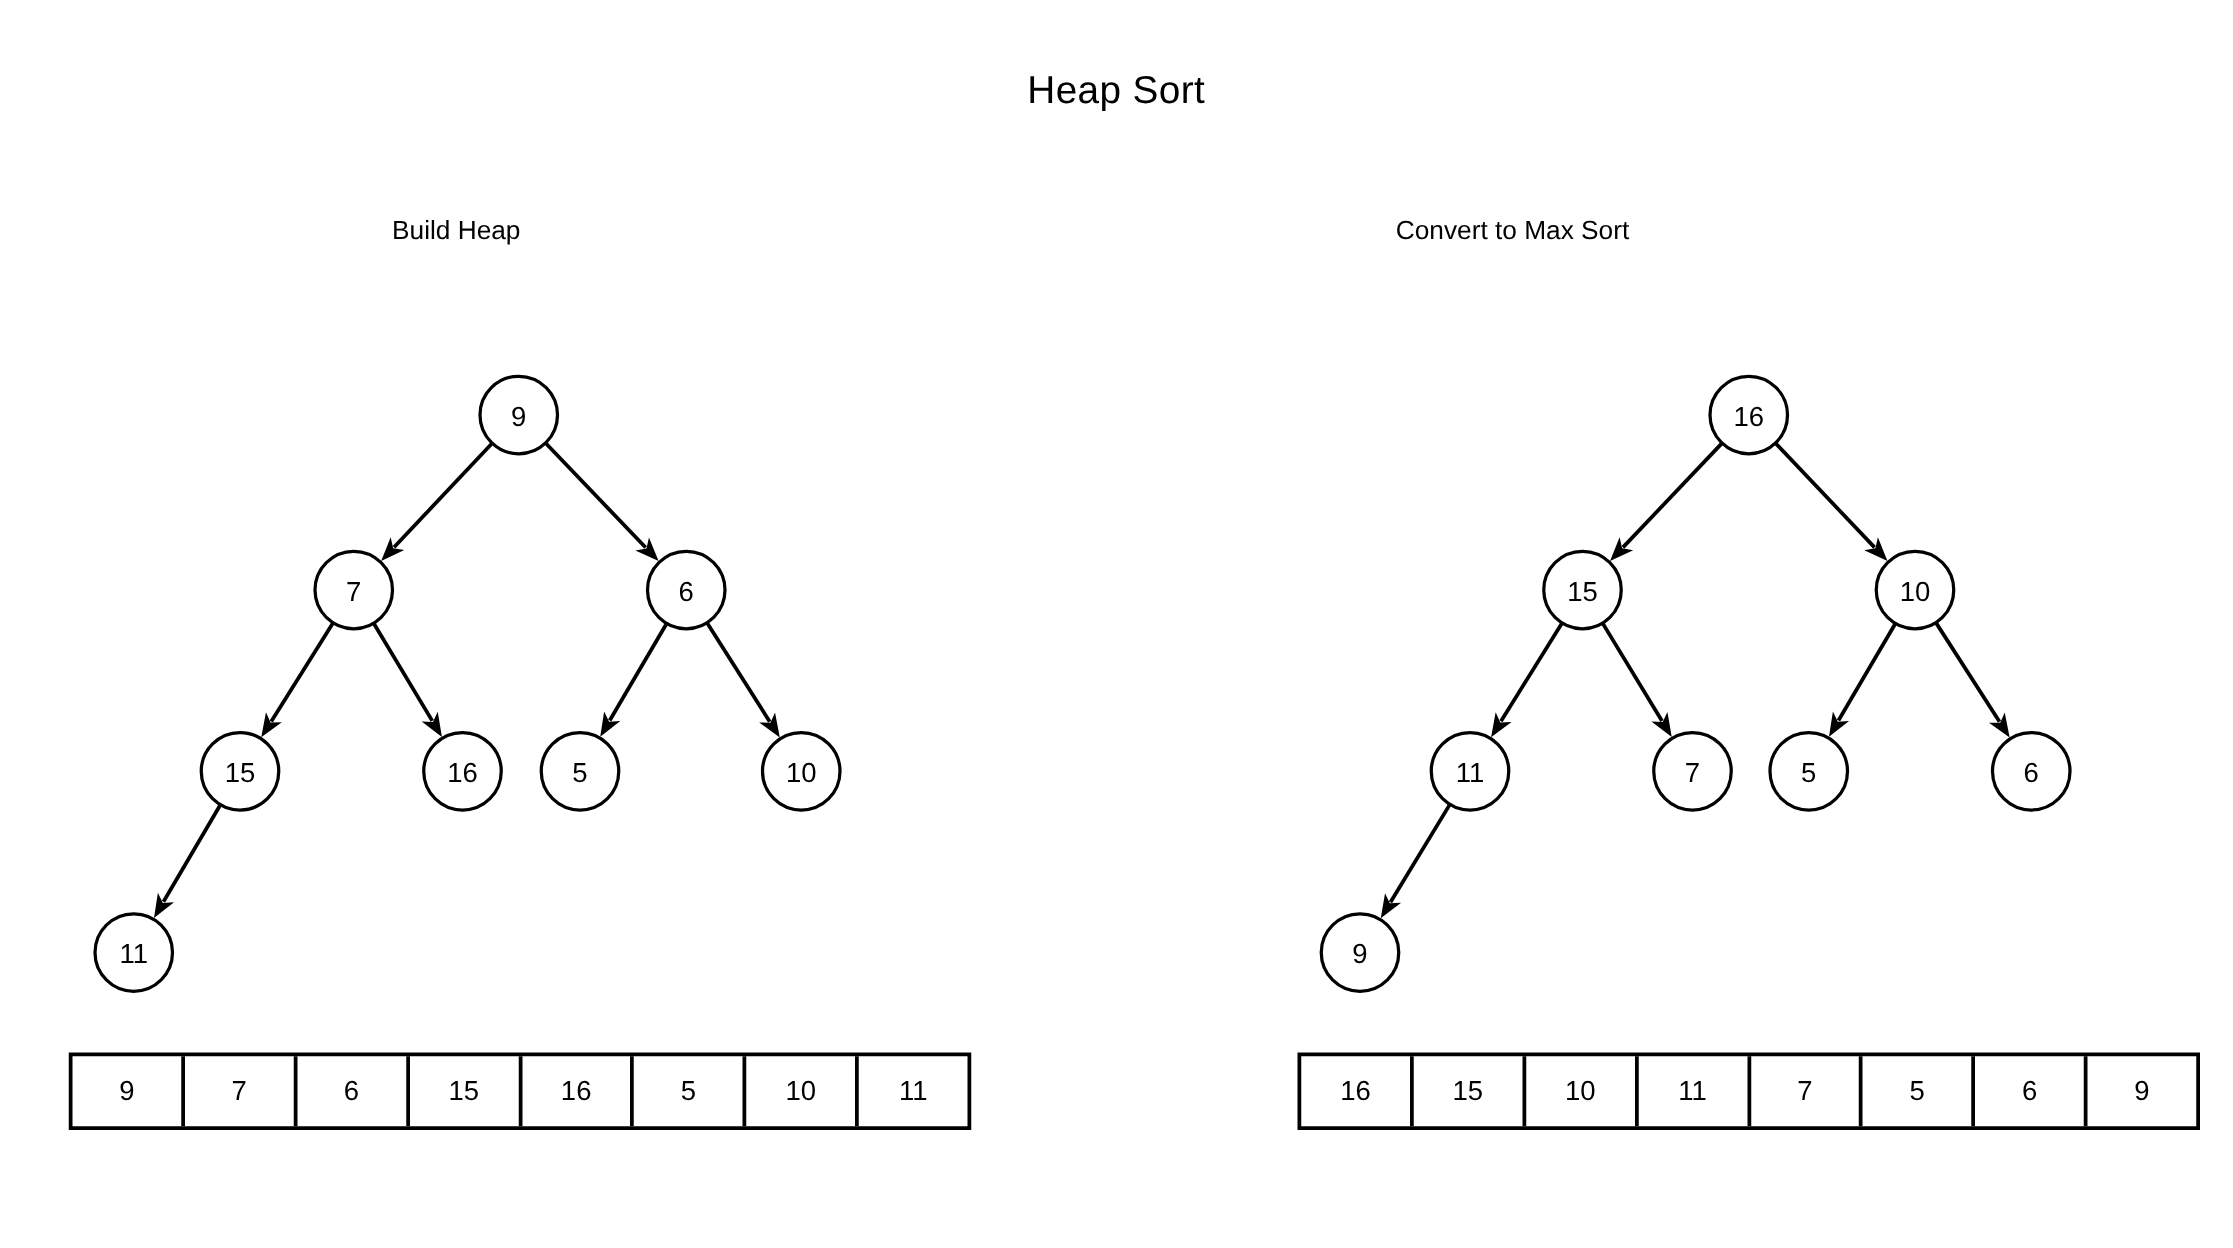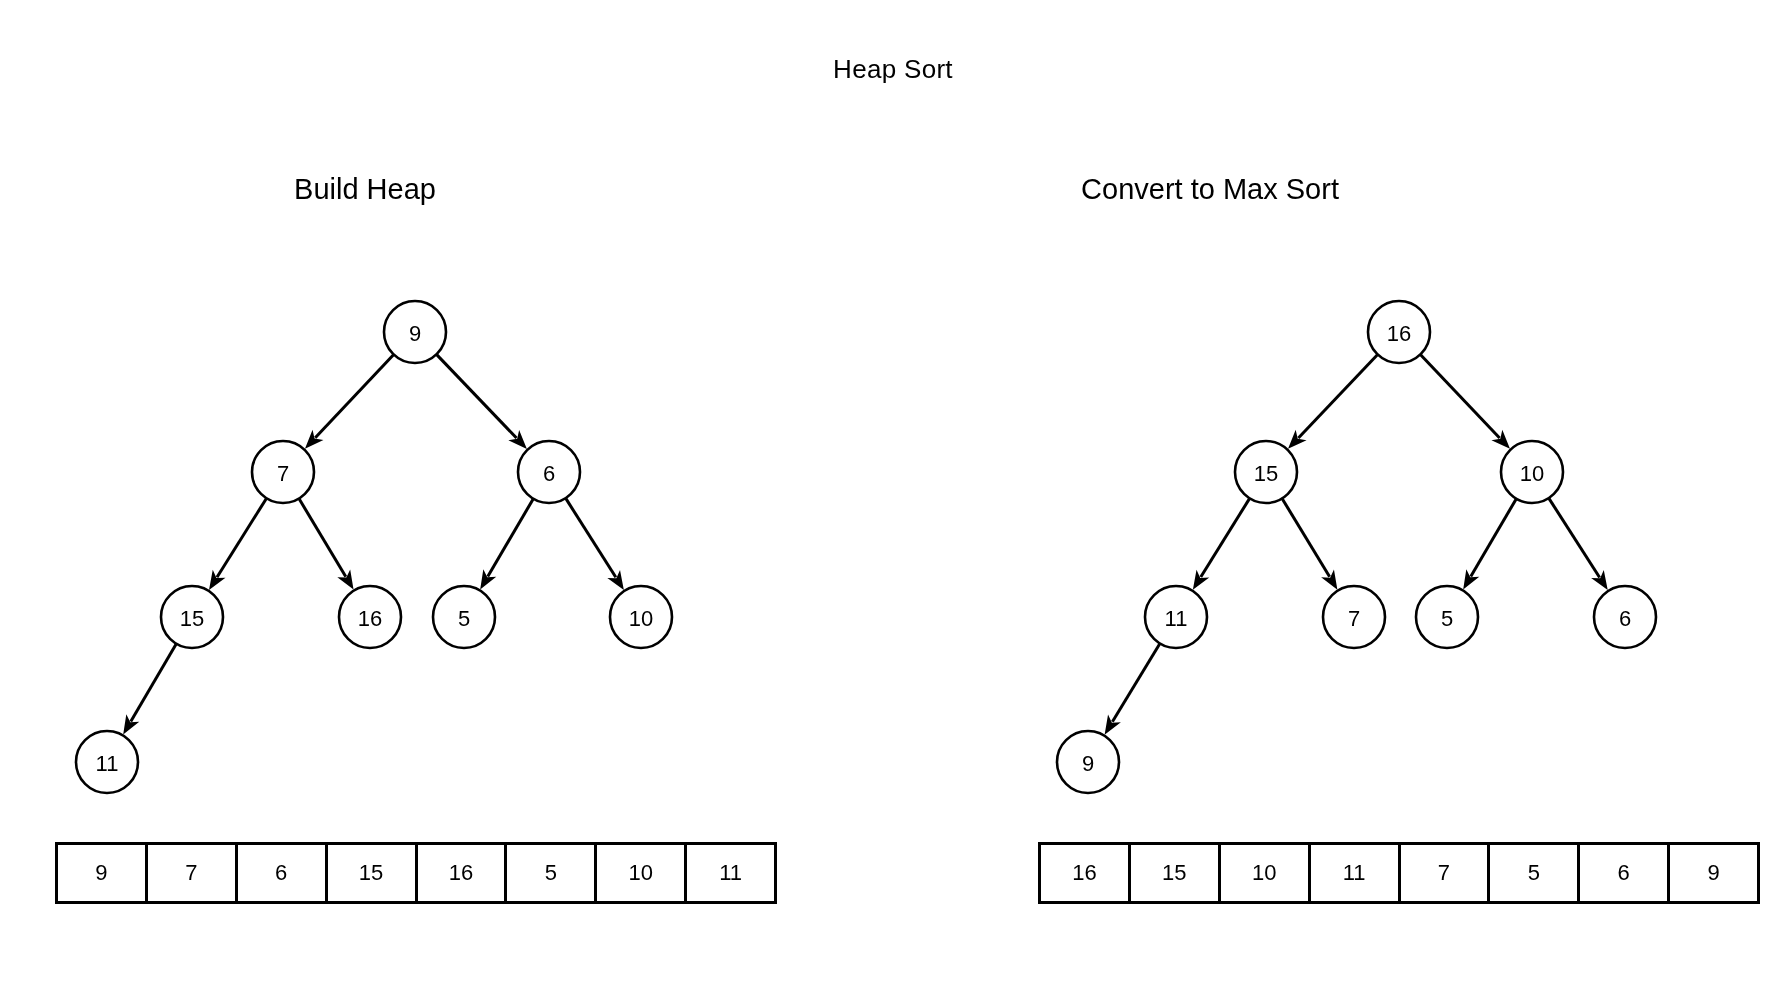--- a/index.html
+++ b/index.html
@@ -14,27 +14,27 @@
     font-family: "Liberation Sans", sans-serif;
     color: #000000;
     overflow: hidden;
   }
   .page-title {
     position: absolute;
     top: 54px;
     left: 0;
     width: 1786px;
     text-align: center;
-    font-size: 26px;
+    font-size: 31px;
     letter-spacing: 0.3px;
   }
   .panel-title {
     position: absolute;
     top: 173px;
-    font-size: 29px;
+    font-size: 21px;
     text-align: center;
     white-space: nowrap;
   }
   #title-left  { left: 170px; width: 390px; }
   #title-right { left: 985px; width: 450px; }
 
   .tree-svg {
     position: absolute;
     top: 0;
     left: 0;

